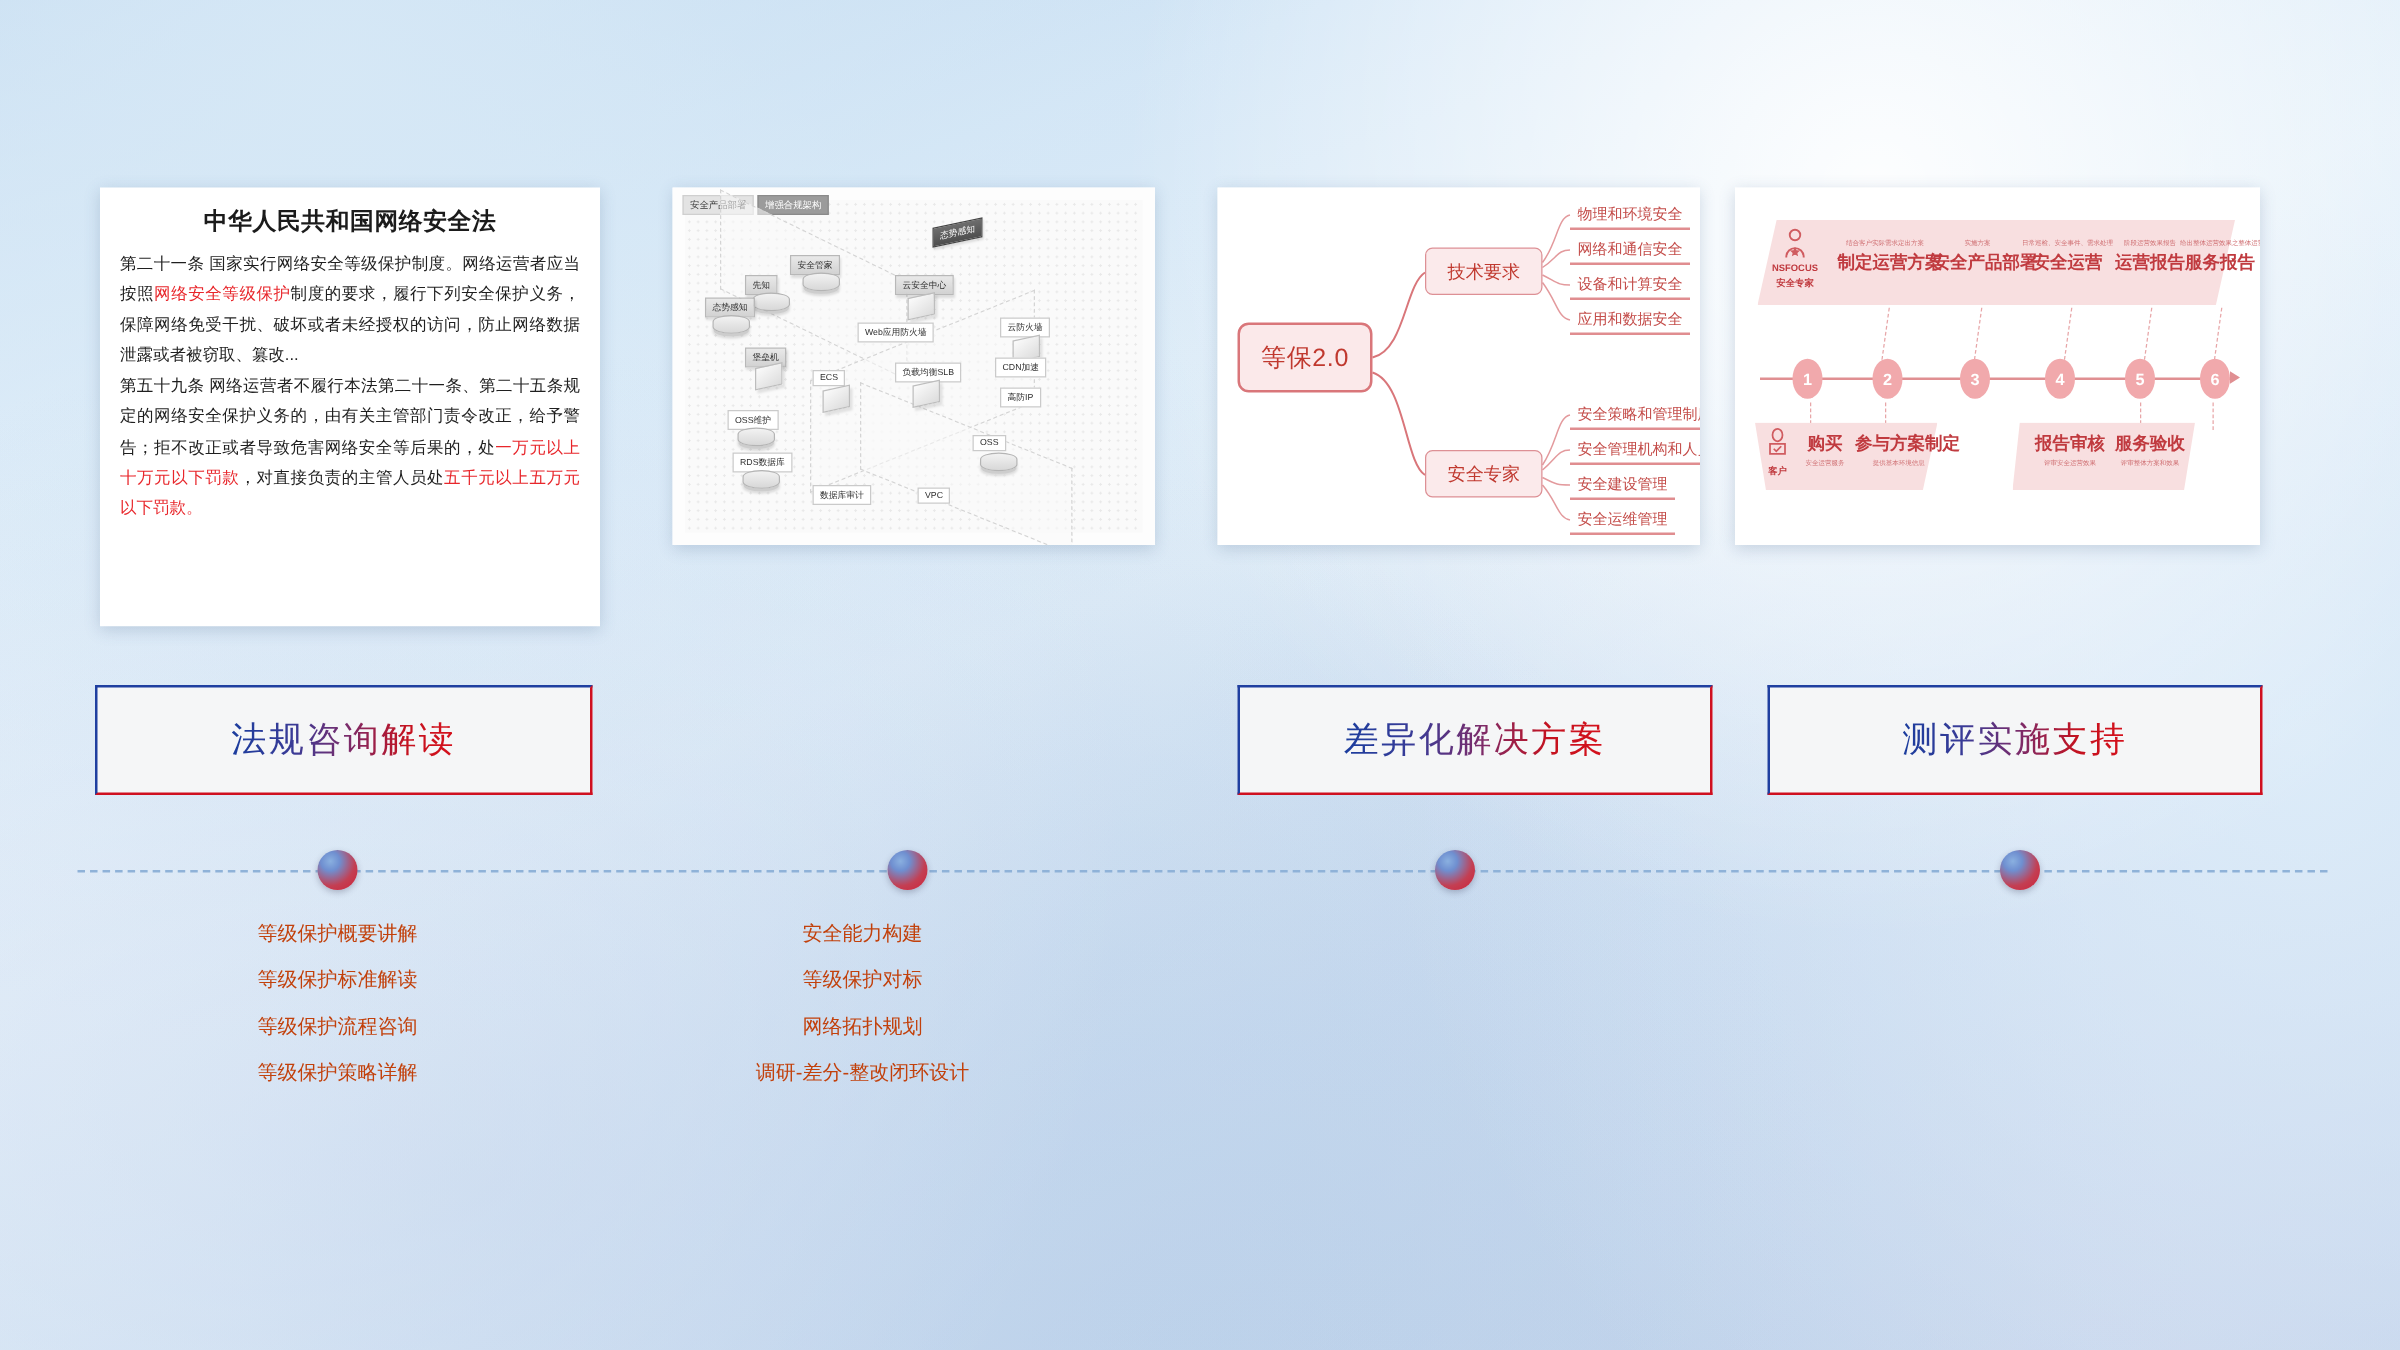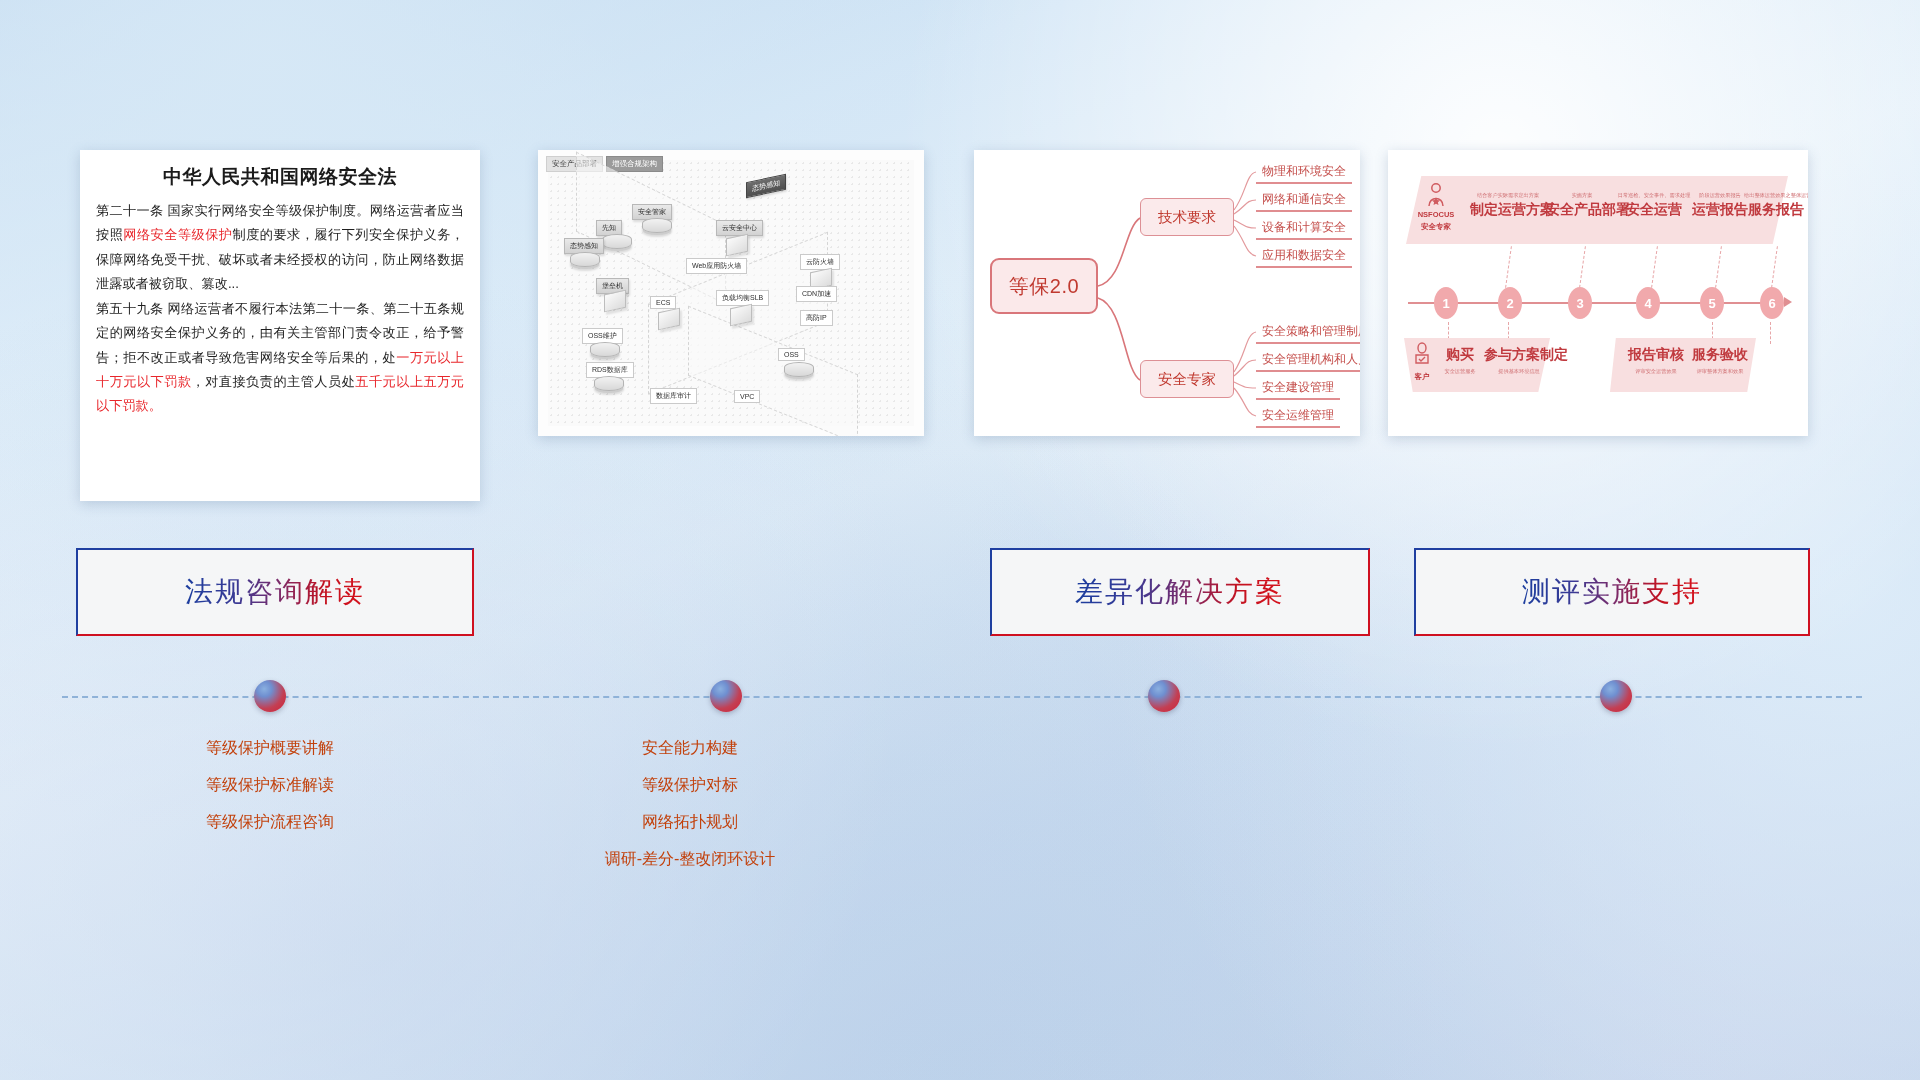--- a/index.html
+++ b/index.html
@@ -394,20 +394,21 @@
   <div class="axis-dot d1"></div>
   <div class="axis-dot d2"></div>
   <div class="axis-dot d3"></div>
   <div class="axis-dot d4"></div>
 
   <div class="cols">
     <div class="col k1">
       <div class="li">等级保护概要讲解</div>
       <div class="li">等级保护标准解读</div>
       <div class="li">等级保护流程咨询</div>
+      <div class="li">等级保护策略详解</div>
     </div>
     <div class="col k2">
       <div class="li">安全能力构建</div>
       <div class="li">等级保护对标</div>
       <div class="li">网络拓扑规划</div>
       <div class="li">调研-差分-整改闭环设计</div>
     </div>
 
   </div>
 

